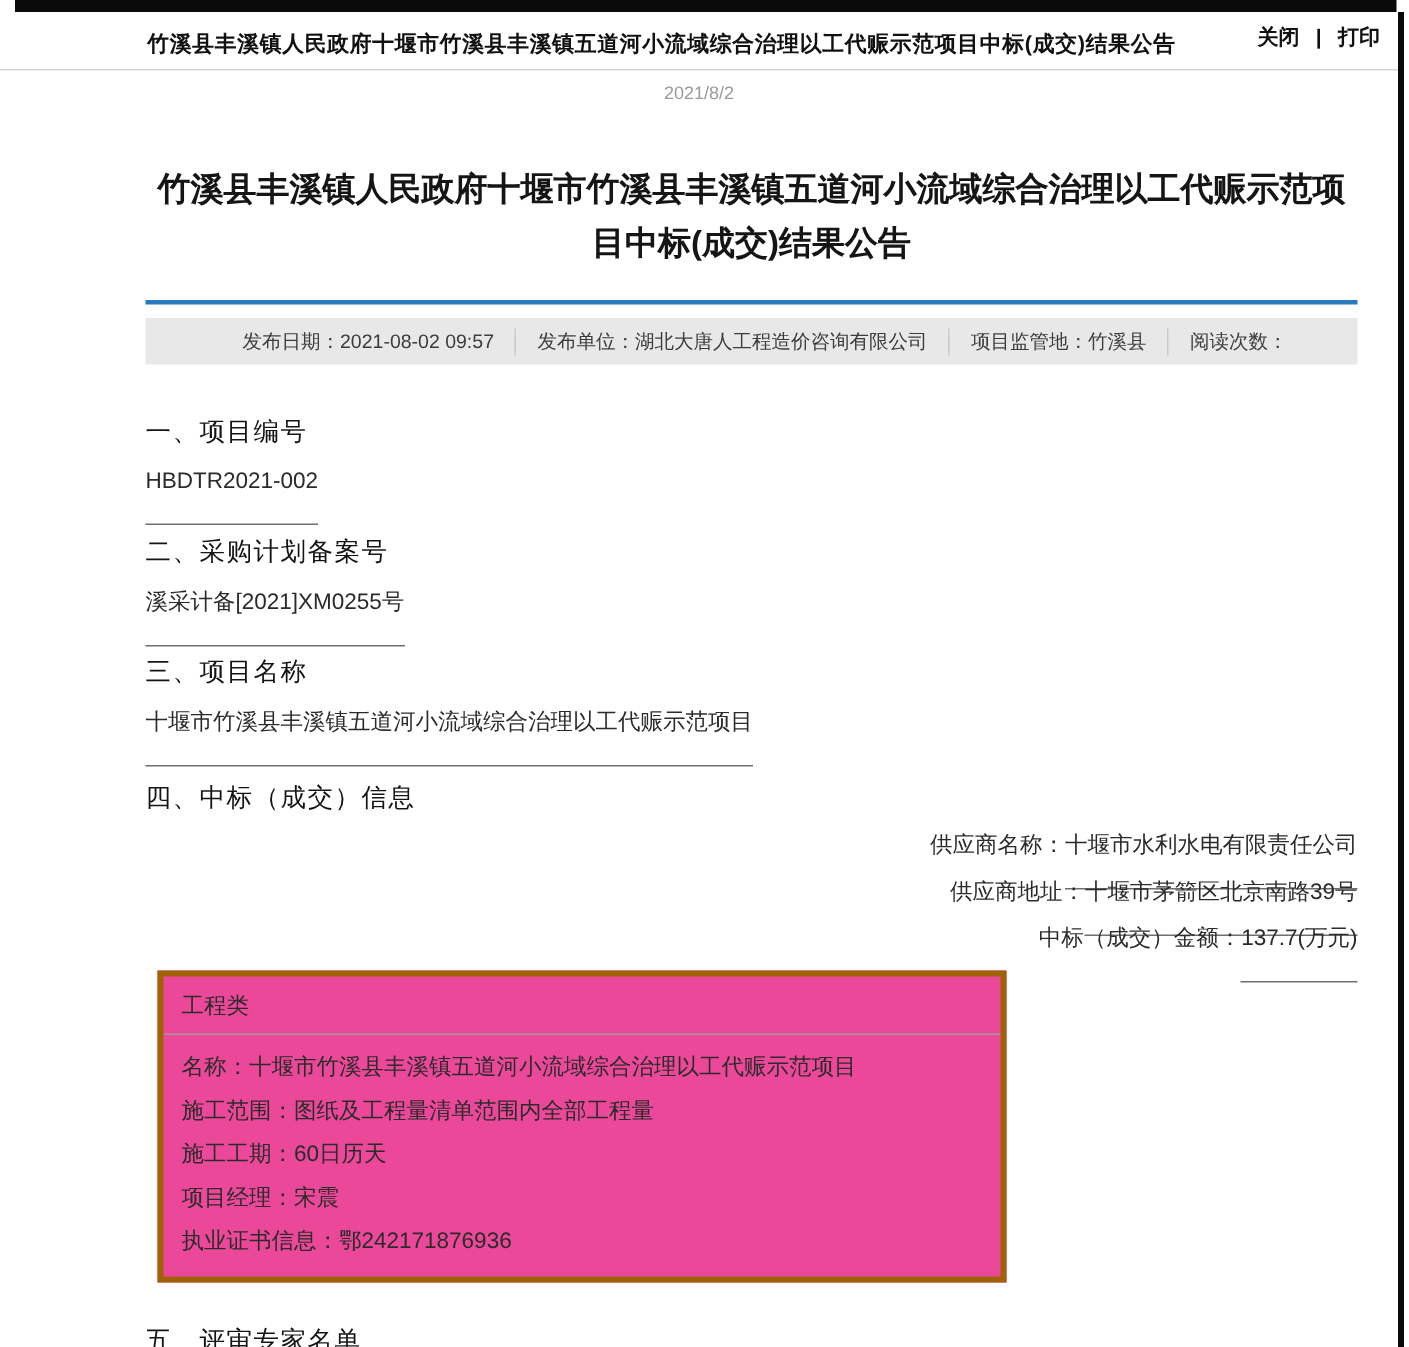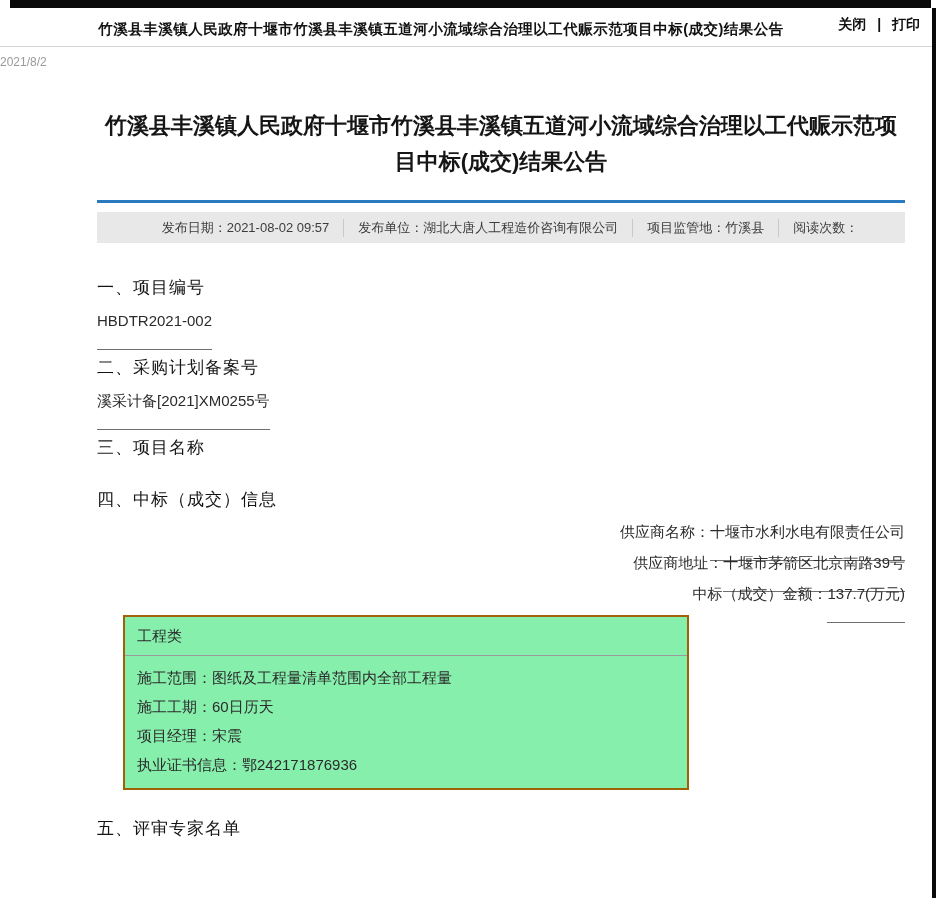--- a/index.html
+++ b/index.html
@@ -39,20 +39,21 @@
   .header-actions {
     position: absolute; right: 12px; top: 8px;
     font-size: 14px; font-weight: bold; color: #111;
     white-space: nowrap;
   }
   .header-actions .act { cursor: pointer; }
   .header-actions .pipe { margin: 0 7px; color: #111; }
 
   .date-line {
     position: absolute; left: 0; top: 55px; width: 932px;
+    text-align: center;
     font-size: 12px; color: #9a9a9a;
   }
 
   
   .content {
     position: absolute; left: 97px; top: 90px;
     width: 808px;
   }
   .article-title {
     margin-top: 18px;
@@ -96,24 +97,24 @@
 
   .award-field {
     font-size: 15px; color: #2b2b2b;
     margin-top: 11px;
     line-height: 20px;
     text-align: right;
   }
   .award-field:first-of-type { margin-top: 9px; }
 
   .award-table {
-    margin-top: 11px; margin-left: 26px;
+    margin-top: 11px; margin-left: 8px;
     width: 566px;
-    border: 2px solid #a16207;
-    background: #86efac;
+    border: 4px solid #a16207;
+    background: #ec4899;
   }
   .award-table .t-header {
     padding: 10px 12px 9px 12px;
     font-size: 15px; color: #2b2b2b;
     border-bottom: 1px solid #9b9b9b;
   }
   .award-table .t-body { padding: 7px 12px 9px 12px; }
   .award-table .t-row {
     font-size: 15px; color: #2b2b2b;
     line-height: 29px;
@@ -149,30 +150,32 @@
     <span class="meta-item"><span>阅读次数：</span><span></span></span>
   </div>
 
   <div class="sec-heading h1st">一、项目编号</div>
   <div class="sec-value"><span class="u">HBDTR2021-002</span></div>
 
   <div class="sec-heading h2nd">二、采购计划备案号</div>
   <div class="sec-value"><span class="u">溪采计备[2021]XM0255号</span></div>
 
   <div class="sec-heading h3rd">三、项目名称</div>
+  <div class="sec-value"><span class="u">十堰市竹溪县丰溪镇五道河小流域综合治理以工代赈示范项目</span></div>
 
   <div class="sec-heading h4th">四、中标（成交）信息</div>
 
   <div class="award-field"><span>供应商名称：</span><span class="u">十堰市水利水电有限责任公司</span></div>
   <div class="award-field"><span>供应商地址：</span><span class="u">十堰市茅箭区北京南路39号</span></div>
   <div class="award-field"><span>中标（成交）金额：</span><span class="u">137.7(万元)</span></div>
 
   <div class="award-table">
     <div class="t-header">工程类</div>
     <div class="t-body">
+      <div class="t-row">名称：十堰市竹溪县丰溪镇五道河小流域综合治理以工代赈示范项目</div>
       <div class="t-row">施工范围：图纸及工程量清单范围内全部工程量</div>
       <div class="t-row">施工工期：60日历天</div>
       <div class="t-row">项目经理：宋震</div>
       <div class="t-row">执业证书信息：鄂242171876936</div>
     </div>
   </div>
 
   <div class="sec-heading h5th">五、评审专家名单</div>
 
 </div>

